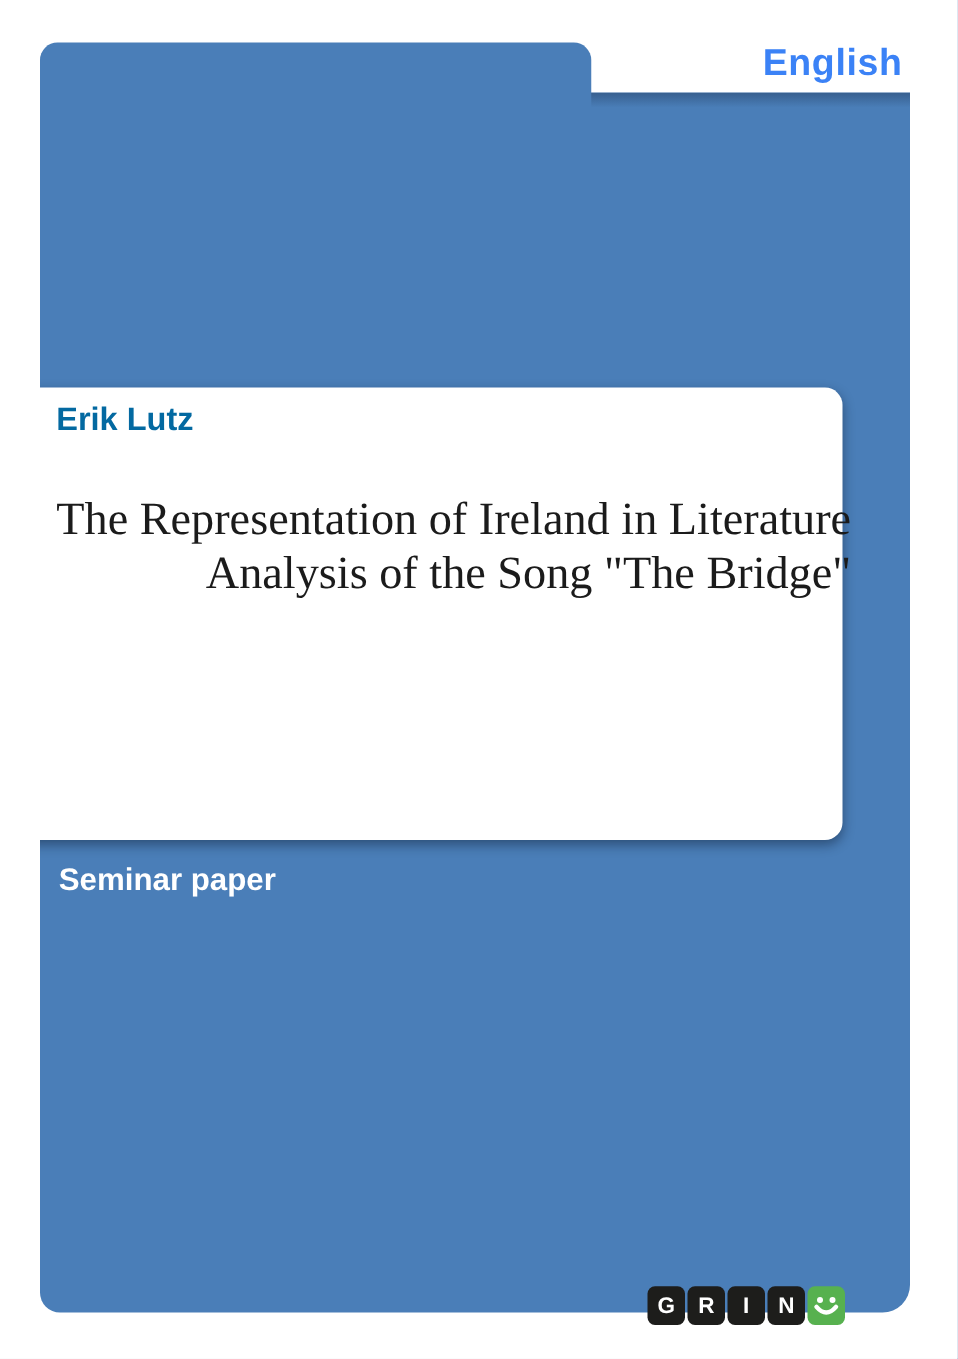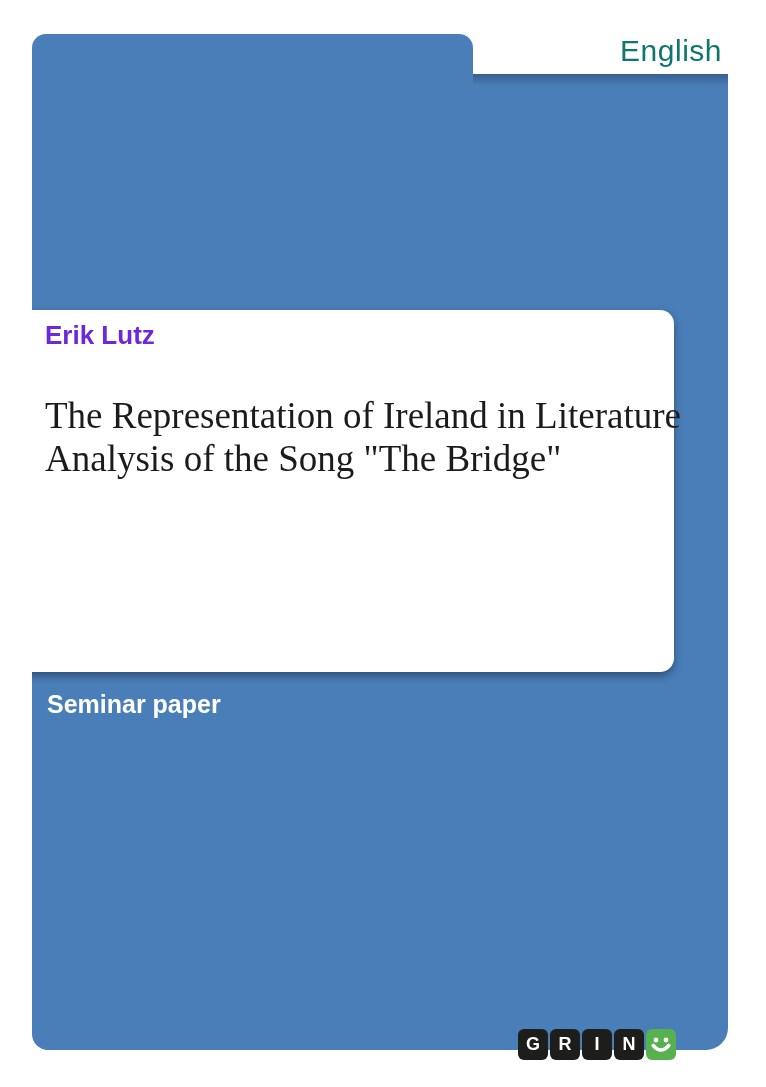--- a/index.html
+++ b/index.html
@@ -14,23 +14,23 @@
     height: 1087px;
     background: #ffffff;
     overflow: hidden;
   }
   
   .language-label {
     position: absolute;
     top: 34px;
     right: 44px;
     font-size: 30px;
-    font-weight: 400;
+    font-weight: 700;
     letter-spacing: 0.5px;
-    color: #0f766e;
+    color: #3b82f6;
   }
   
   .blue-tab {
     position: absolute;
     left: 32px;
     top: 34px;
     width: 441px;
     height: 60px;
     background: #4a7eb8;
     border-radius: 14px 14px 0 0;
@@ -66,32 +66,32 @@
     background: #ffffff;
     border-radius: 0 14px 14px 0;
     box-shadow: 0 4px 9px rgba(10, 25, 45, 0.45);
   }
   .author {
     position: absolute;
     left: 45px;
     top: 10px;
     font-size: 26px;
     font-weight: 700;
-    color: #6d28d9;
+    color: #0369a1;
   }
   .title {
     position: absolute;
     left: 45px;
     top: 84px;
     font-family: "Liberation Serif", serif;
     font-size: 37px;
     line-height: 43px;
     color: #1b1b1b;
   }
-  .title-line { white-space: nowrap; }
+  .title-line { white-space: nowrap; text-align: right; }
   .paper-type {
     position: absolute;
     left: 15px;
     top: 616px;
     font-size: 25px;
     font-weight: 700;
     color: #ffffff;
   }
   
   .grin-logo {

